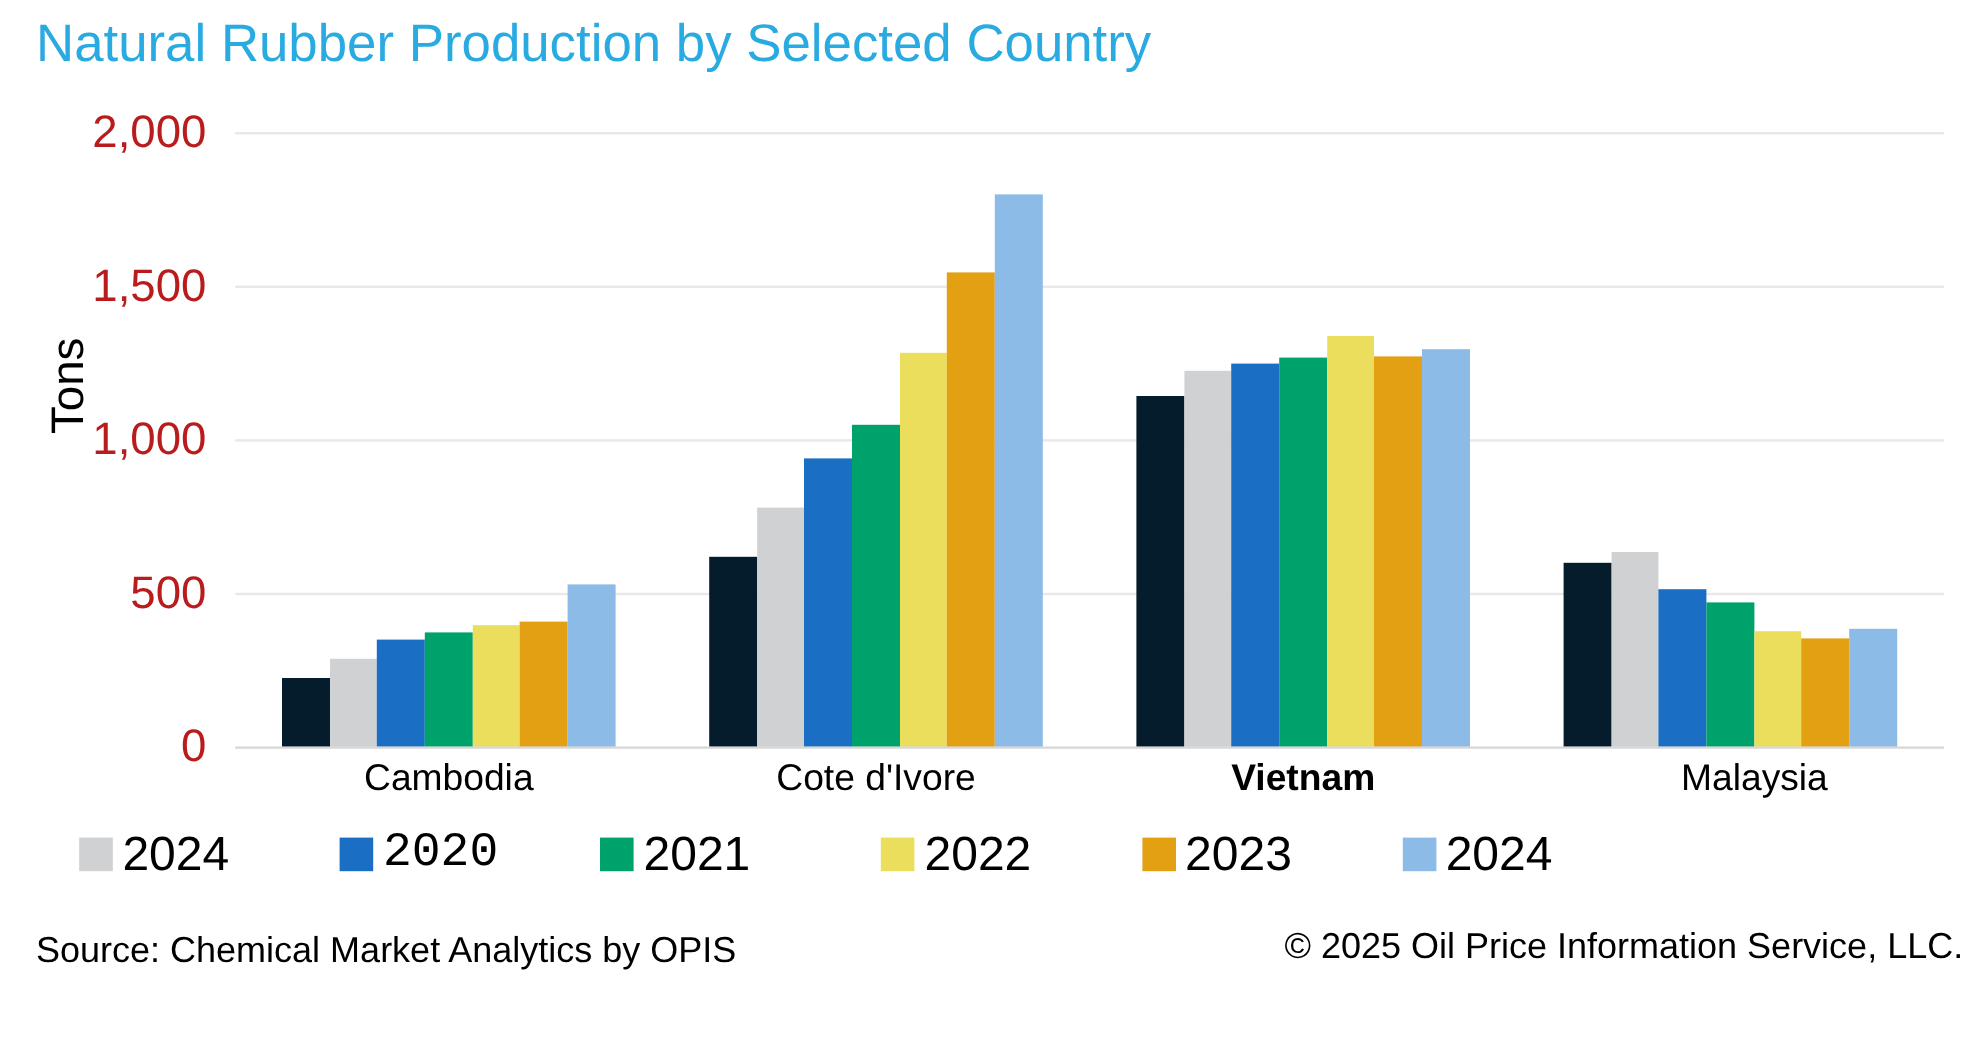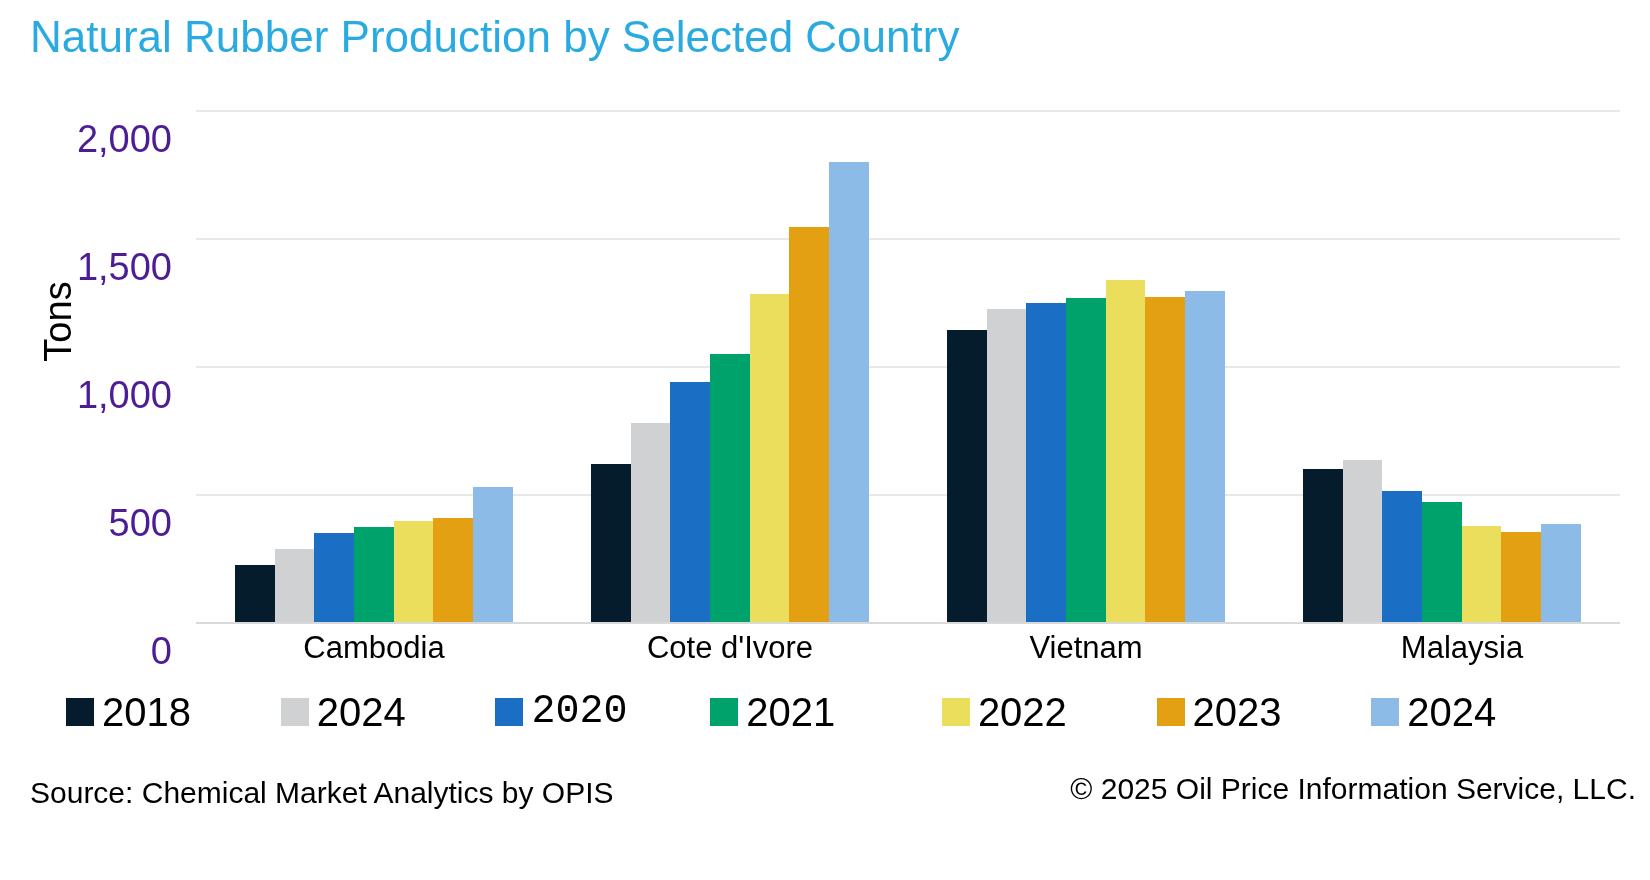--- a/index.html
+++ b/index.html
@@ -50,23 +50,22 @@
     height: 2px;
     background: #D9D9D9;
   }
 
   
   .y-tick-label {
     position: absolute;
     right: 1650px;
     text-align: right;
     font-size: 38px;
-    color: #4c1d95;
-    white-space: nowrap;
-    margin-top: 28px;
+    color: #b91c1c;
+    white-space: nowrap;
   }
   #y-axis-labels {
     position: absolute;
     left: 0;
     top: 0;
     width: 178px;
     height: 880px;
   }
   #y-axis-labels .y-tick-label {
     position: absolute;
@@ -207,24 +206,20 @@
       <div class="bar" title="Malaysia 2021: 472" style="left: 119.006px; width: 39.6686px; height: 120.832px; background: rgb(0, 162, 107);"></div>
       <div class="bar" title="Malaysia 2022: 378" style="left: 158.674px; width: 39.6686px; height: 96.768px; background: rgb(235, 222, 92);"></div>
       <div class="bar" title="Malaysia 2023: 355" style="left: 198.343px; width: 39.6686px; height: 90.88px; background: rgb(227, 160, 19);"></div>
       <div class="bar" title="Malaysia 2024: 388" style="left: 238.011px; width: 39.6686px; height: 99.328px; background: rgb(140, 187, 232);"></div>
     </div>
   </div>
 <div id="axis-baseline"></div>
 
 <div id="legend">
     <div class="legend-item" style="width: 217.143px;">
-      <span class="legend-swatch" style="background: rgb(4, 28, 44);"></span>
-      <span class="legend-label">2018</span>
-    </div>
-    <div class="legend-item" style="width: 217.143px;">
       <span class="legend-swatch" style="background: rgb(207, 209, 210);"></span>
       <span class="legend-label">2024</span>
     </div>
     <div class="legend-item" style="width: 217.143px; font-family: Liberation Mono, monospace;">
       <span class="legend-swatch" style="background: rgb(26, 111, 196);"></span>
       <span class="legend-label">2020</span>
     </div>
     <div class="legend-item" style="width: 217.143px;">
       <span class="legend-swatch" style="background: rgb(0, 162, 107);"></span>
       <span class="legend-label">2021</span>
@@ -241,14 +236,14 @@
       <span class="legend-swatch" style="background: rgb(140, 187, 232);"></span>
       <span class="legend-label">2024</span>
     </div>
   </div>
 
 <div id="footer-source">Source: Chemical Market Analytics by OPIS</div>
 <div id="footer-copyright">© 2025 Oil Price Information Service, LLC.</div>
 
 <div class="cat-label" style="left: 374px;">Cambodia</div>
 <div class="cat-label" style="left: 730px;">Cote d'Ivore</div>
-<div class="cat-label" style="left: 1086px;">Vietnam</div>
+<div class="cat-label" style="left: 1086px; font-weight: bold;">Vietnam</div>
 <div class="cat-label" style="left: 1442px; margin-left: 20px;">Malaysia</div>
 
 </body></html>

